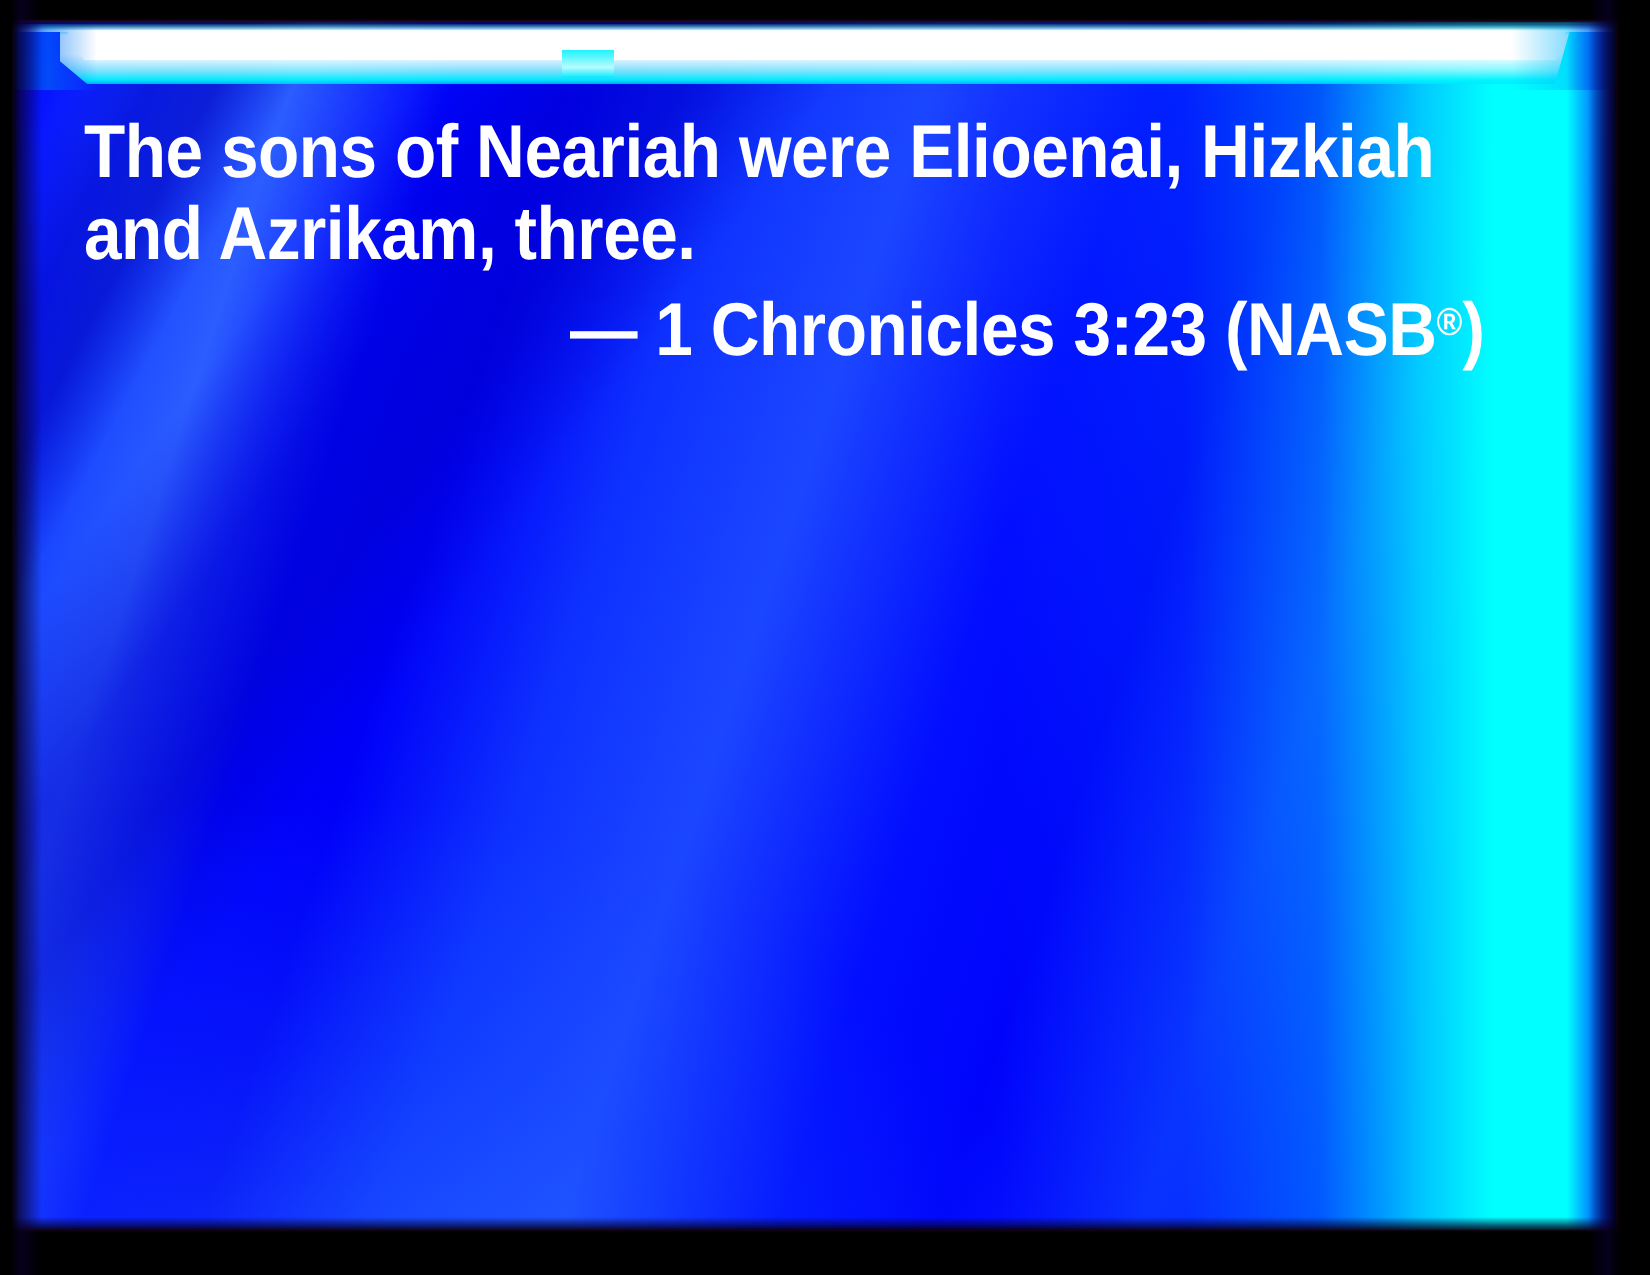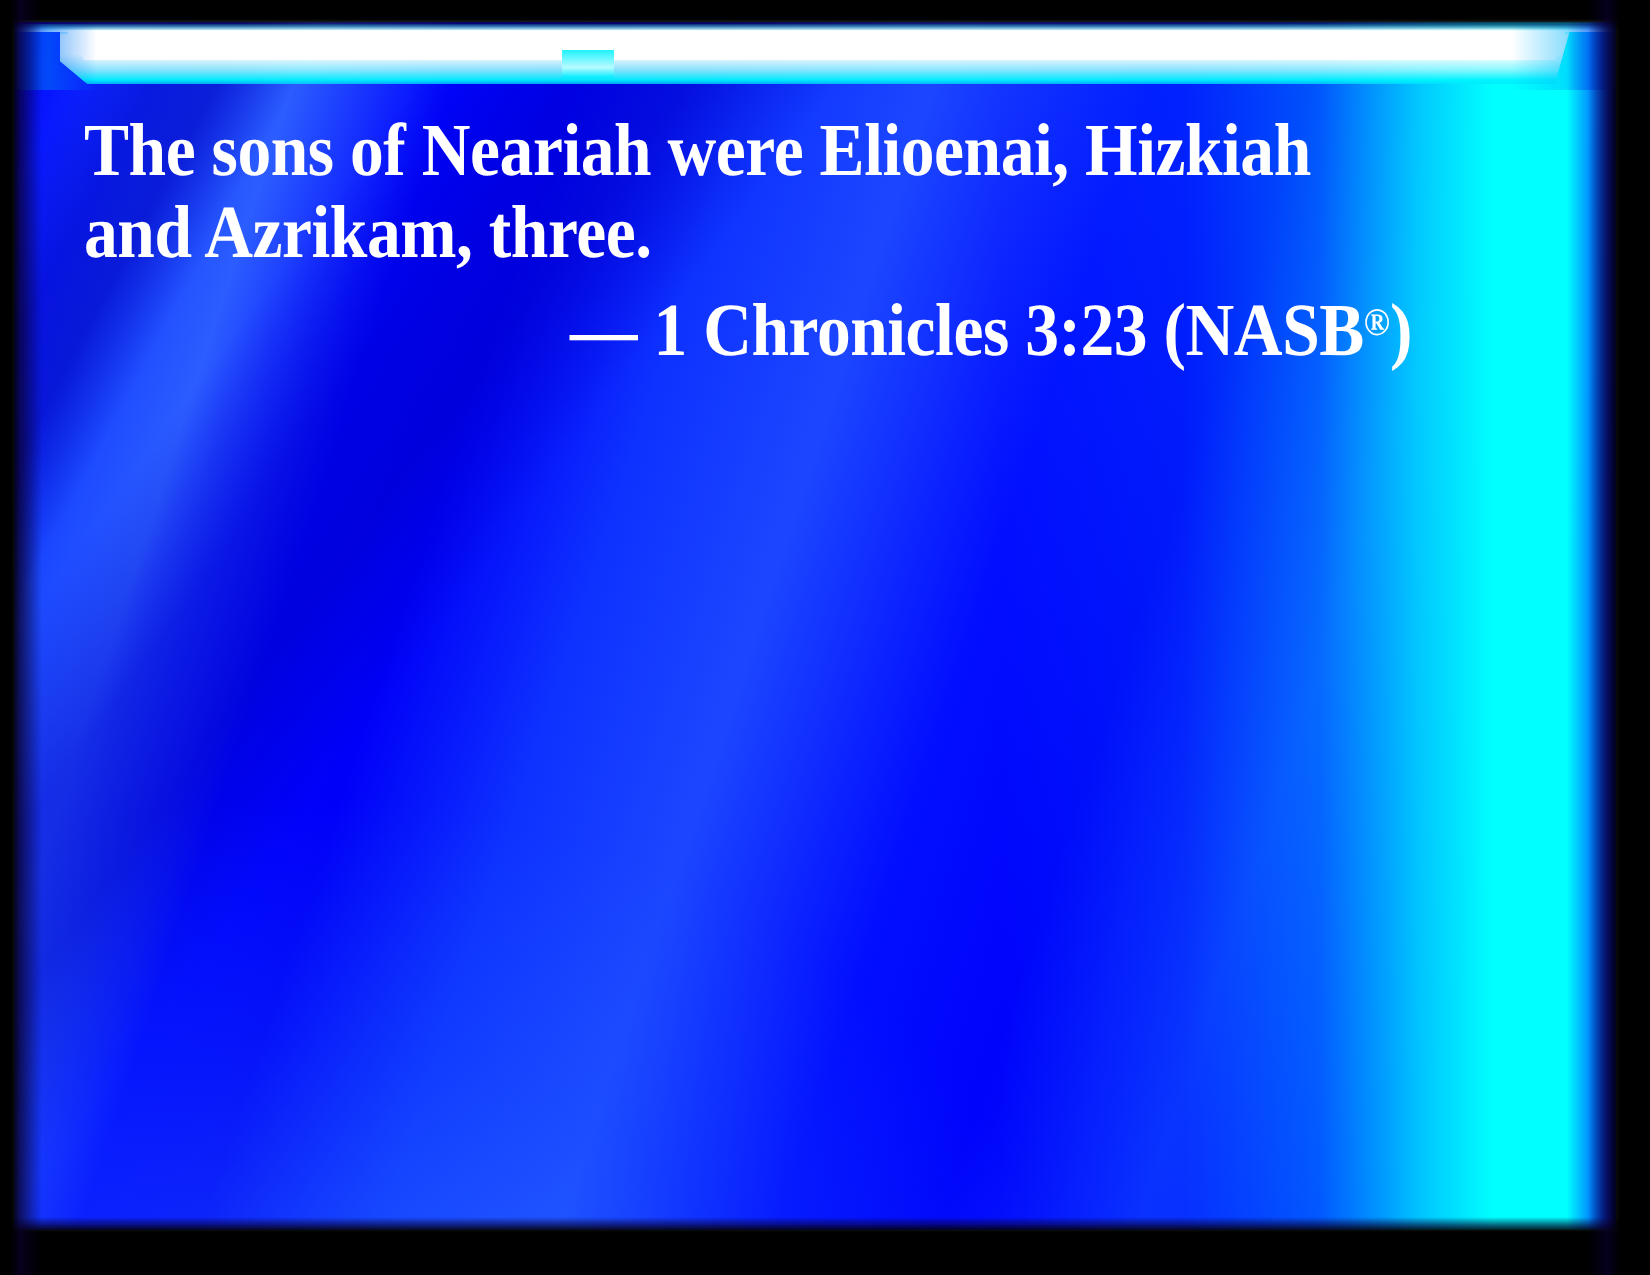--- a/index.html
+++ b/index.html
@@ -10,23 +10,23 @@
   body {
     width: 1650px;
     height: 1275px;
     overflow: hidden;
   }
 
   #slide {
     position: relative;
     width: 1650px;
     height: 1275px;
-    background: #4d7c0f;
+    background: #be185d;
     overflow: hidden;
-    font-family: Liberation Serif, serif;
+    font-family: Liberation Sans, sans-serif;
   }
 
   
   .bg-layer {
     position: absolute;
     pointer-events: none;
   }
 
   
   #bg-base {

